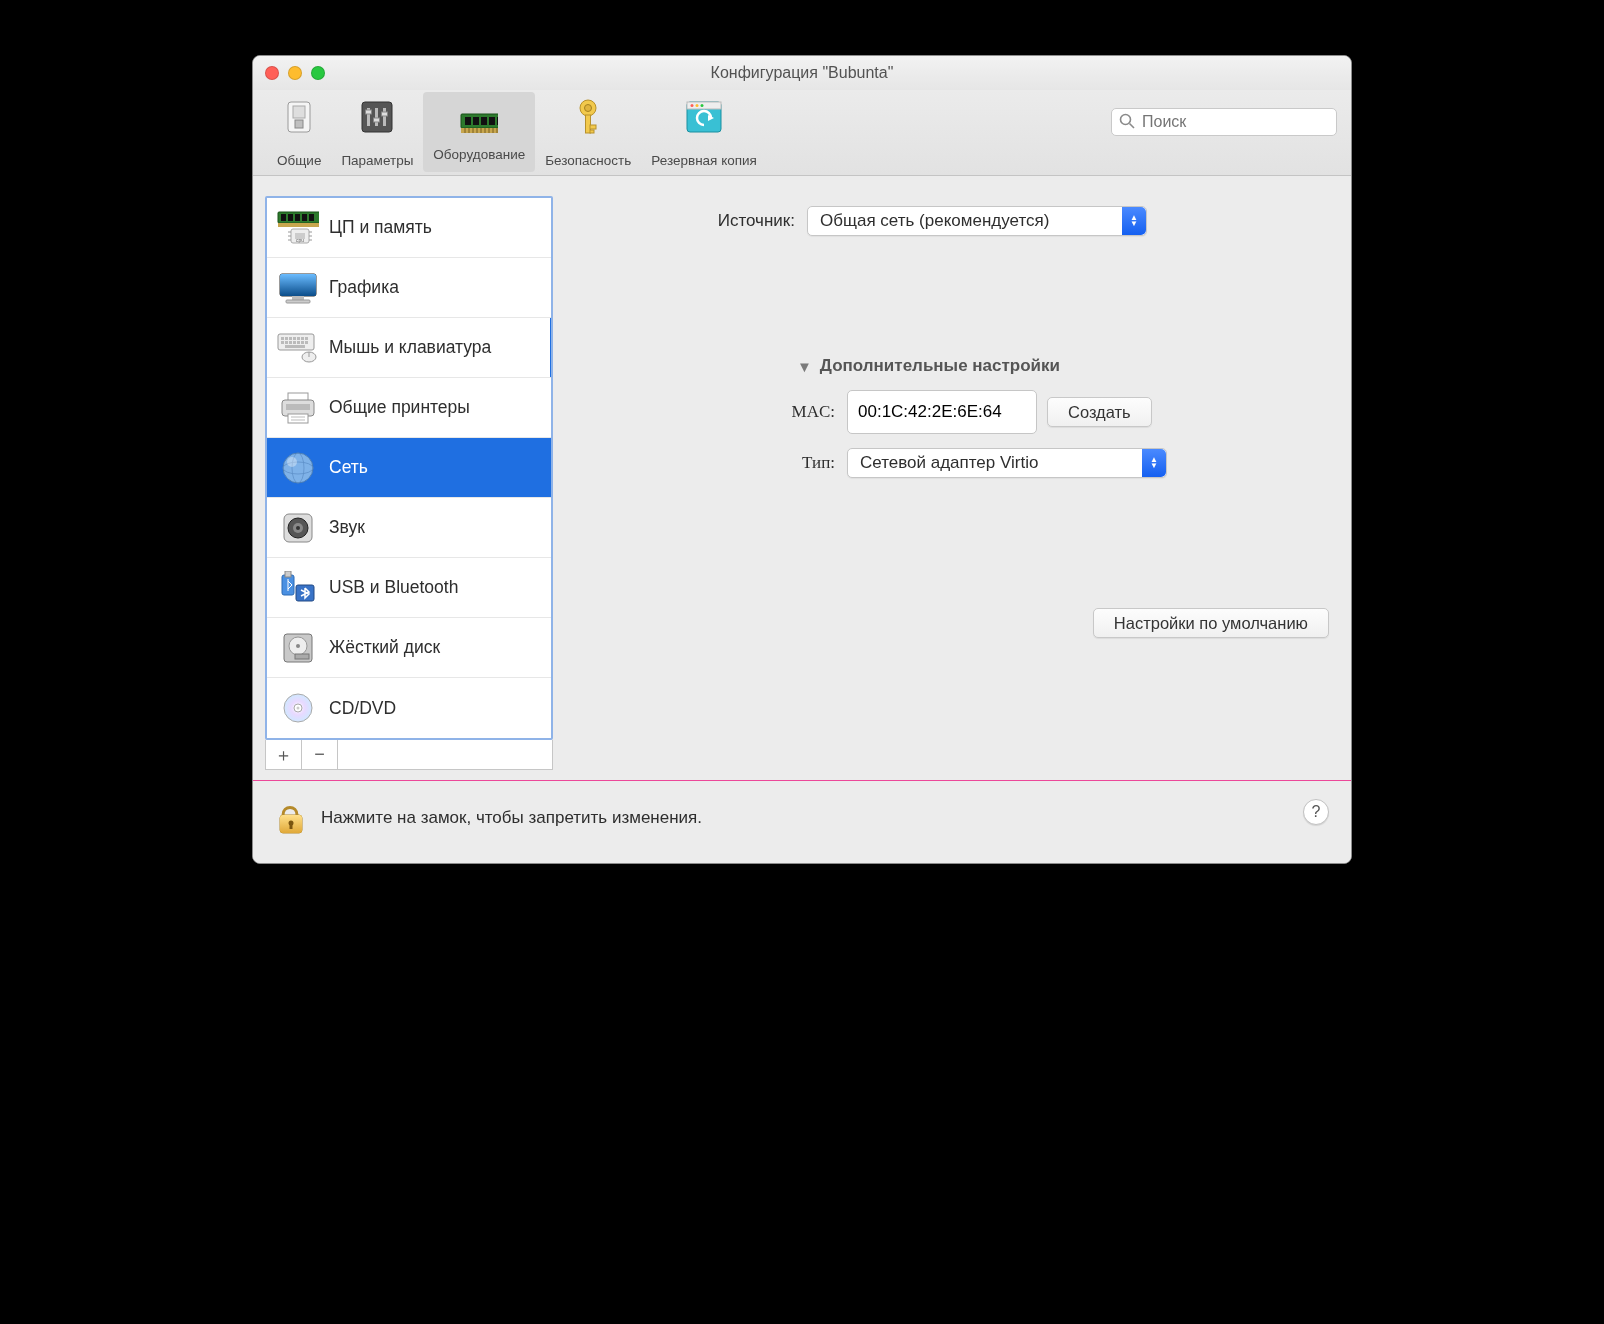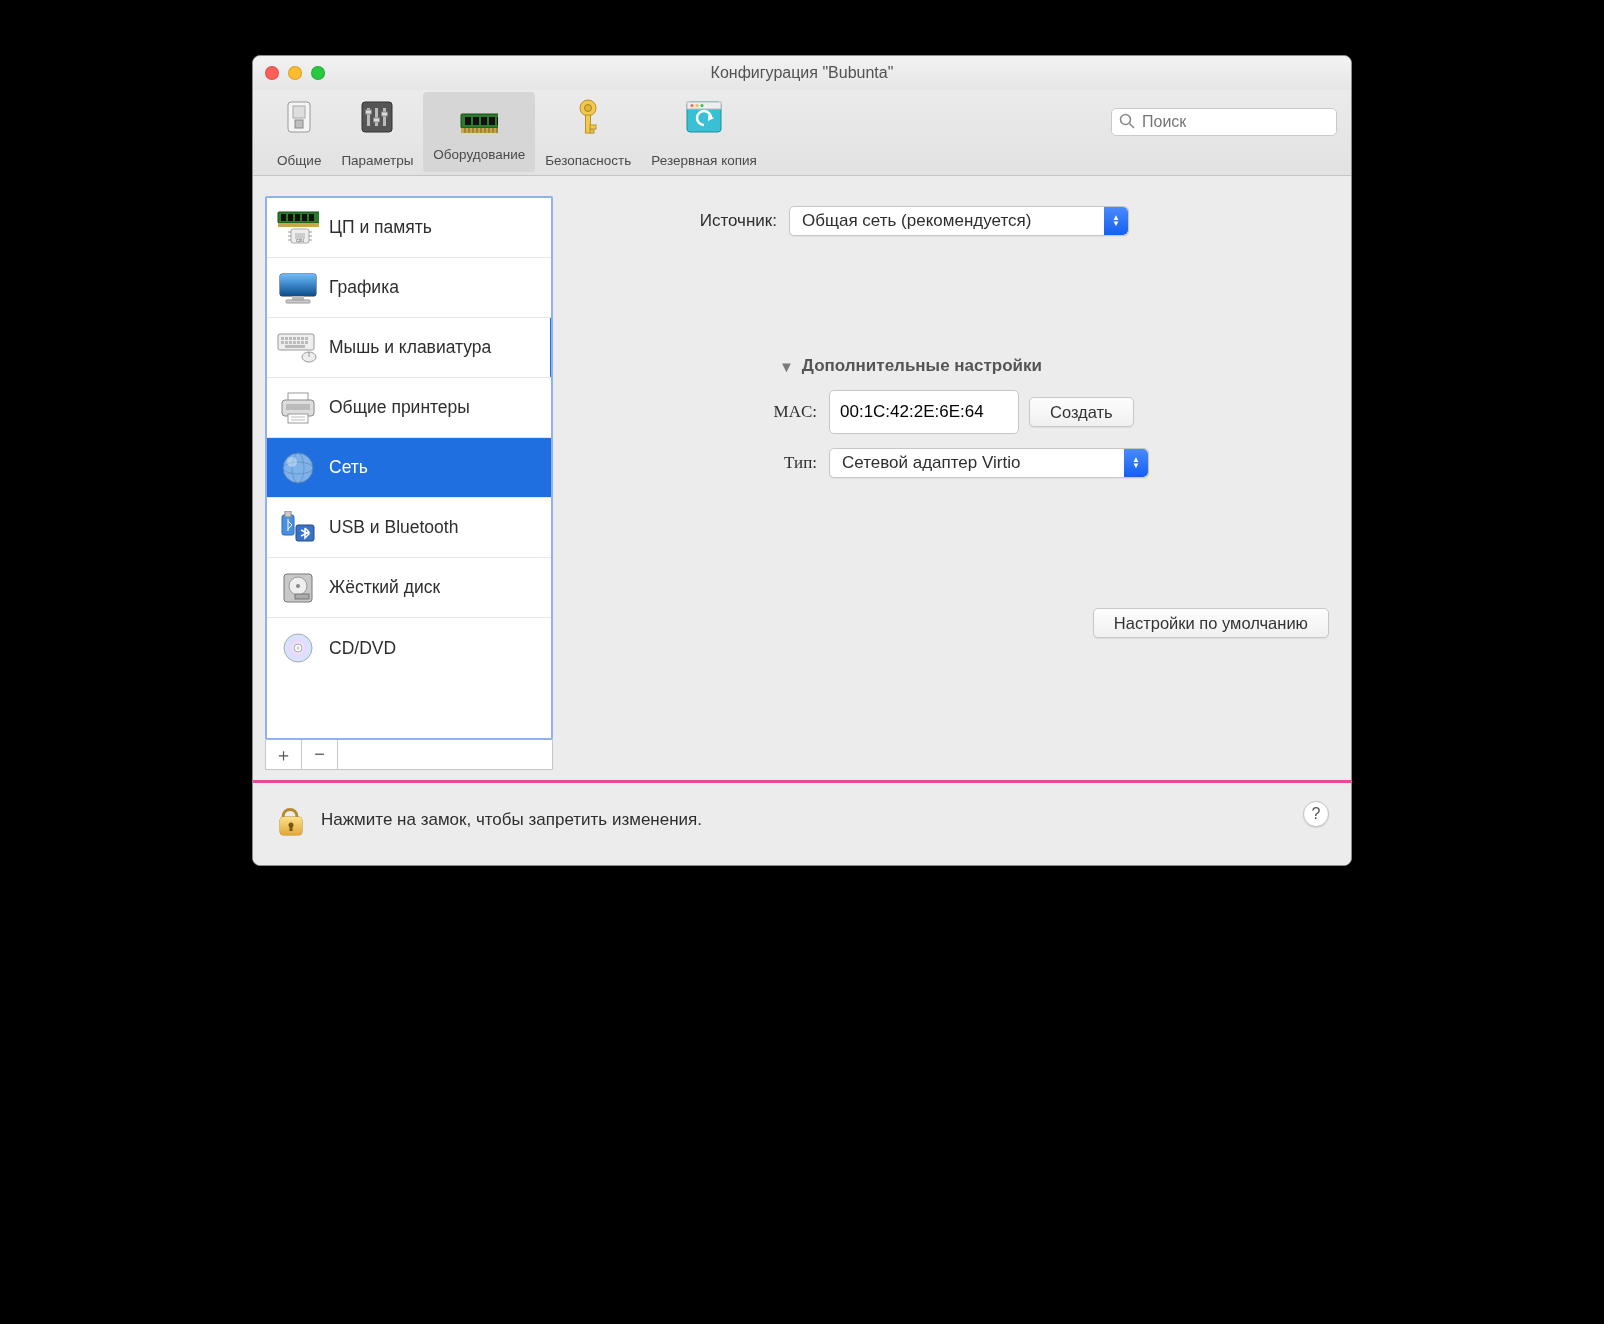--- a/index.html
+++ b/index.html
@@ -84,21 +84,21 @@
     outline: none;
   }
   .search .mag {
     position: absolute; left: 8px; top: 5px;
     color:#8a8a8a;
   }
 
   .content {
     display: flex;
     padding: 20px 22px 10px 12px;
-    gap: 26px;
+    gap: 44px;
   }
 
   
   .sidewrap {
     width: 288px;
   }
   .sidebar {
     width: 288px;
     background: #fff;
     border: 2px solid #8fb3e8;
@@ -183,21 +183,21 @@
   .btn {
     background: linear-gradient(#fdfdfd,#f0f0f0);
     border:1px solid #c8c8c8; border-radius:5px;
     height:30px; padding:0 20px; font-size:16.5px; color:#333;
     display:inline-flex;align-items:center;justify-content:center;
     box-shadow: 0 1px 1px rgba(0,0,0,0.07);
   }
   .btn-defaults { float:right; margin: 116px 0 5px 0; }
 
   .footer {
-    border-top:3px solid #ec4899;
+    border-top:1px solid #ec4899;
     background:#ececec;
     padding: 18px 22px 26px;
     display:flex; align-items:center; gap:14px;
     position: relative;
   }
   .footer .locktxt { font-size:17px; }
   .help {
     position:absolute; right:22px; top:18px;
     width:26px; height:26px; border-radius:50%;
     background:#fff; border:1px solid #c2c2c2;
@@ -416,20 +416,31 @@
           <svg width="36" height="36">
                 <circle cx="18" cy="18" r="15" fill="#7fb2e8" stroke="#4a7db5"></circle>
                 <ellipse cx="18" cy="18" rx="15" ry="6" fill="none" stroke="#5a8cc5" opacity="0.7"></ellipse>
                 <ellipse cx="18" cy="18" rx="6" ry="15" fill="none" stroke="#5a8cc5" opacity="0.7"></ellipse>
                 <circle cx="12" cy="12" r="5" fill="#fff" opacity="0.35"></circle>
               </svg>
         </div>
         <span>Сеть</span>
       </div>
 
+      <div class="srow">
+        <div class="icon">
+          <svg width="34" height="34">
+                <rect x="3" y="3" width="28" height="28" rx="5" fill="#ddd" stroke="#888"></rect>
+                <circle cx="17" cy="17" r="10" fill="#555" stroke="#222"></circle>
+                <circle cx="17" cy="17" r="5" fill="#888"></circle>
+                <circle cx="17" cy="17" r="2" fill="#333"></circle>
+              </svg>
+        </div>
+        <span>Звук</span>
+      </div>
 
       <div class="srow">
         <div class="icon">
           <svg width="36" height="34">
                 <rect x="2" y="4" width="12" height="20" rx="2" fill="#4a90e2" stroke="#2a6bb5"></rect>
                 <rect x="5" y="0" width="6" height="6" fill="#ccc" stroke="#888"></rect>
                 <path d="M8 8 L8 20 M8 10 L12 14 L8 18 M8 18 L12 14" stroke="#fff" fill="none" stroke-width="1"></path>
           <rect x="16" y="14" width="18" height="16" rx="2" fill="#3973c7" stroke="#224a85"></rect>
                 <path d="M25 17 L25 27 L29 23 L21 19 M25 17 L29 21 L21 25" fill="none" stroke="#fff" stroke-width="1.5"></path>
               </svg>

